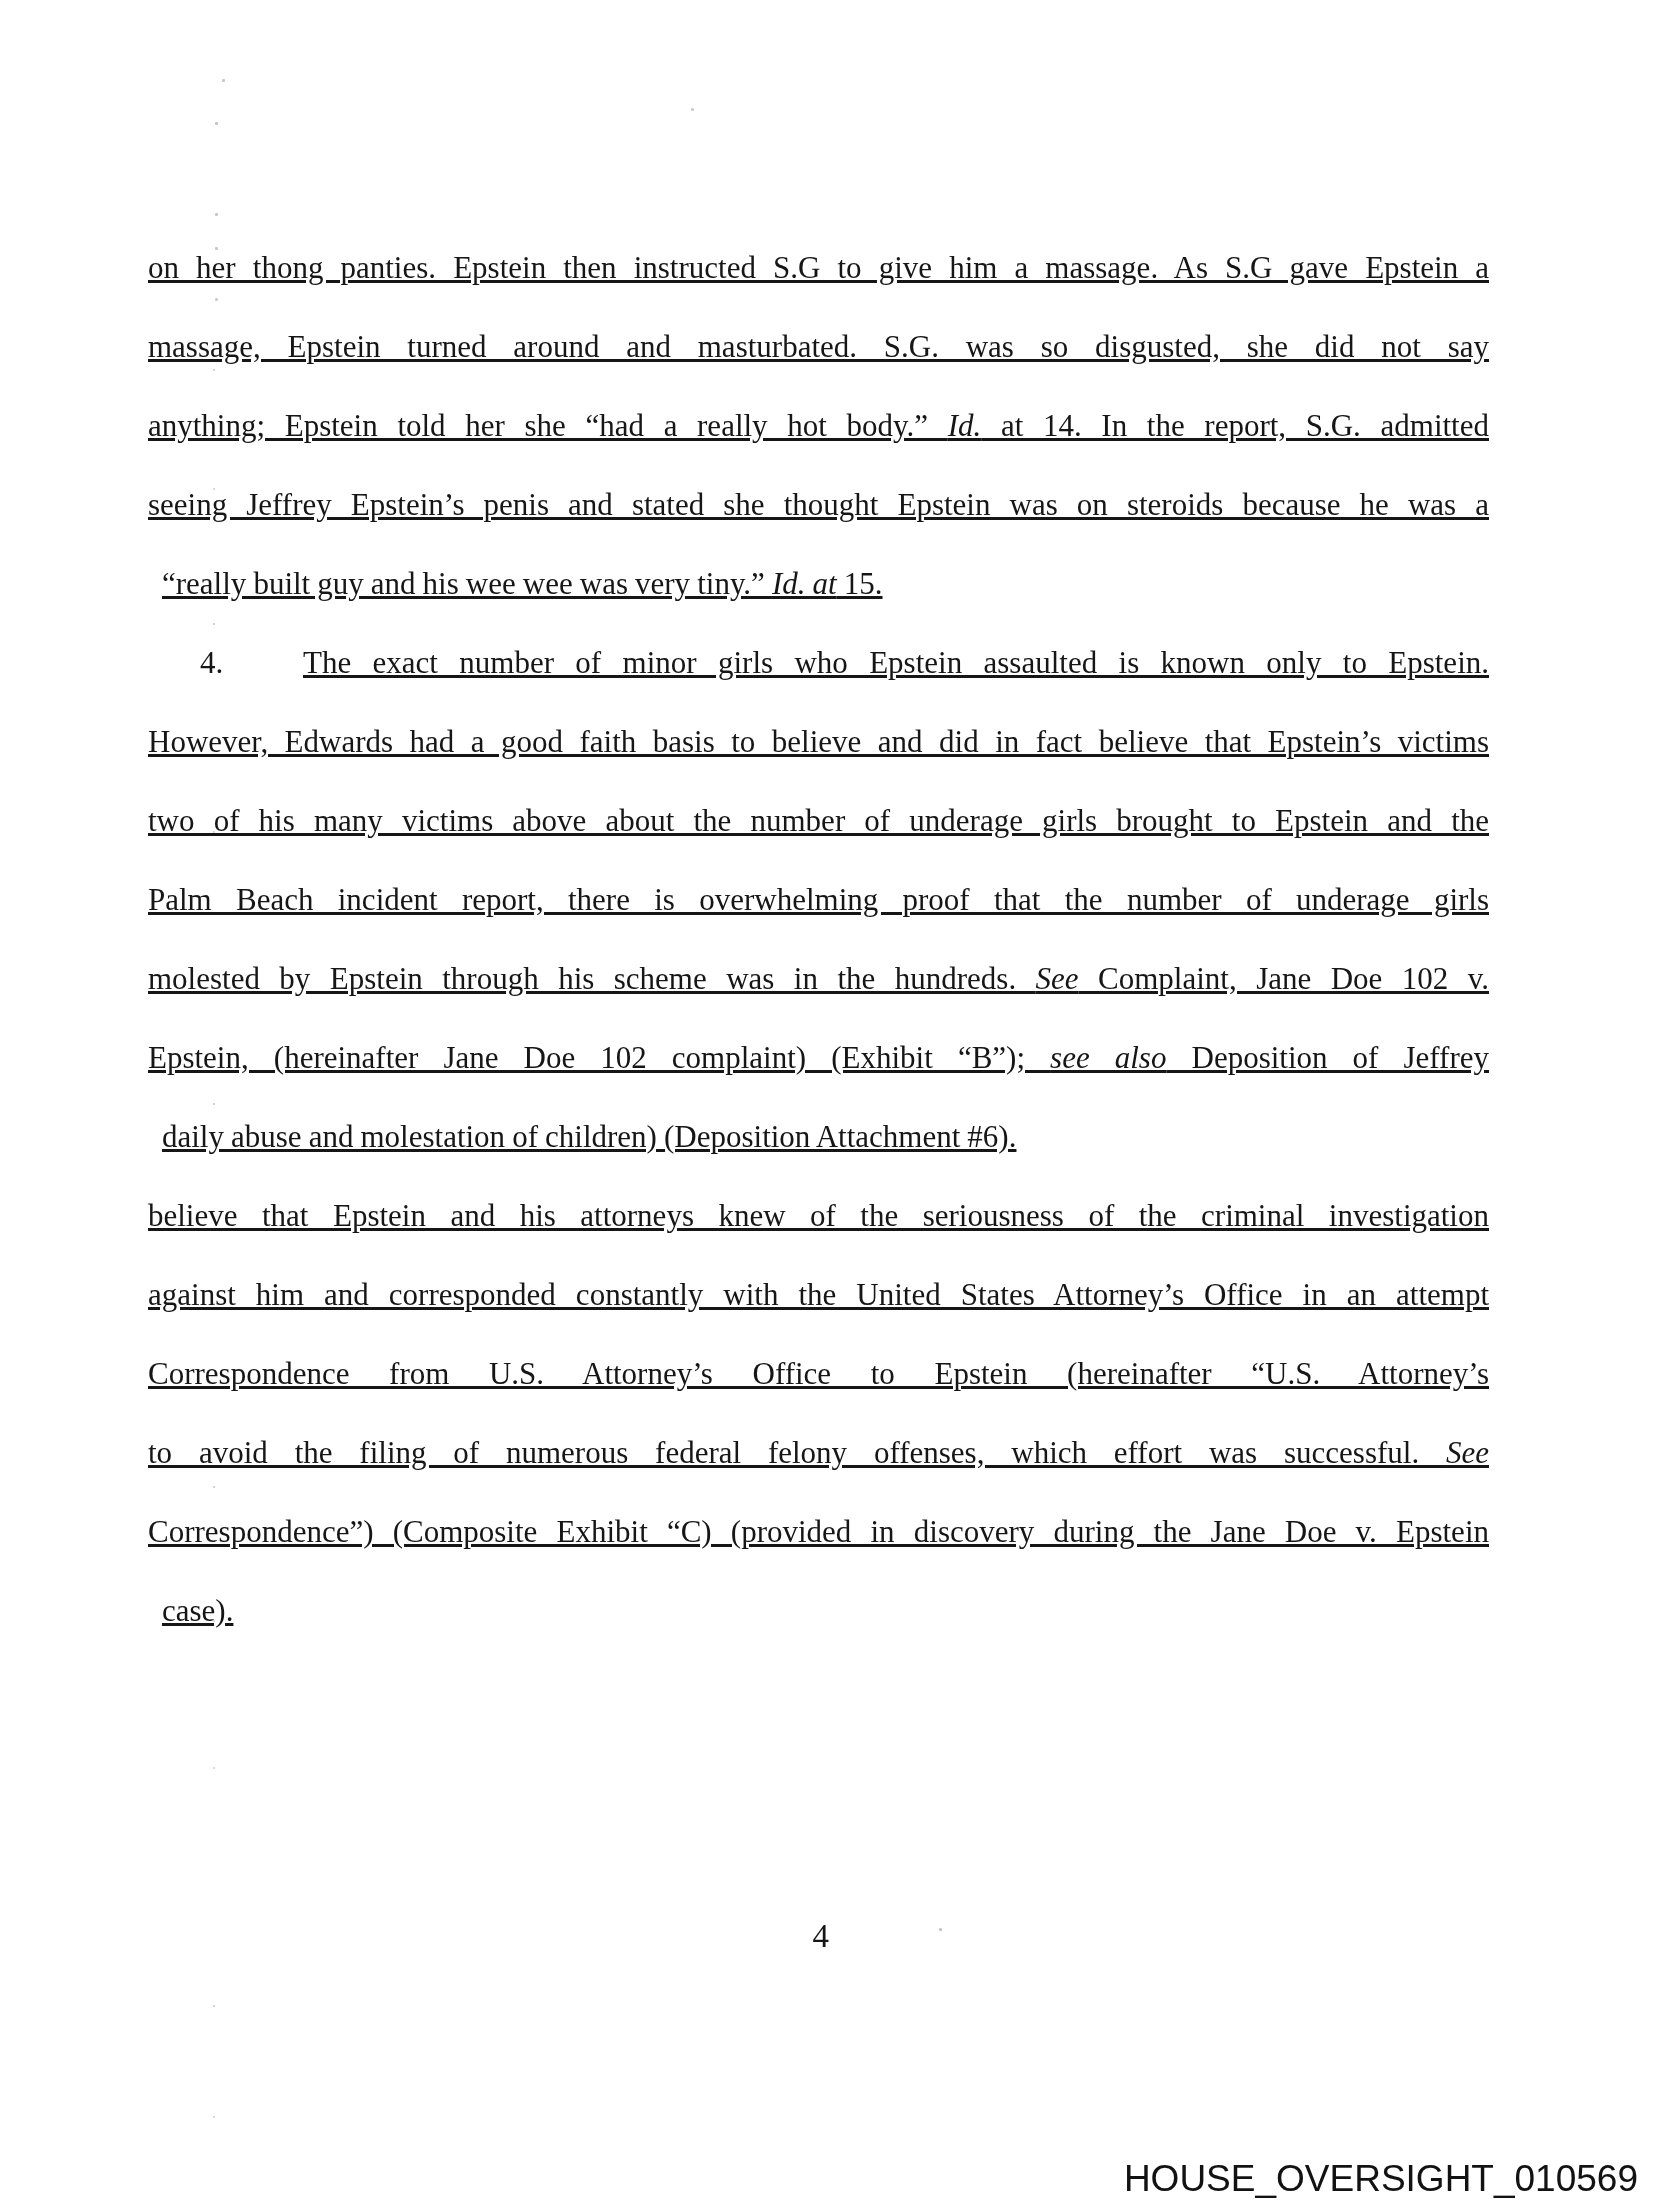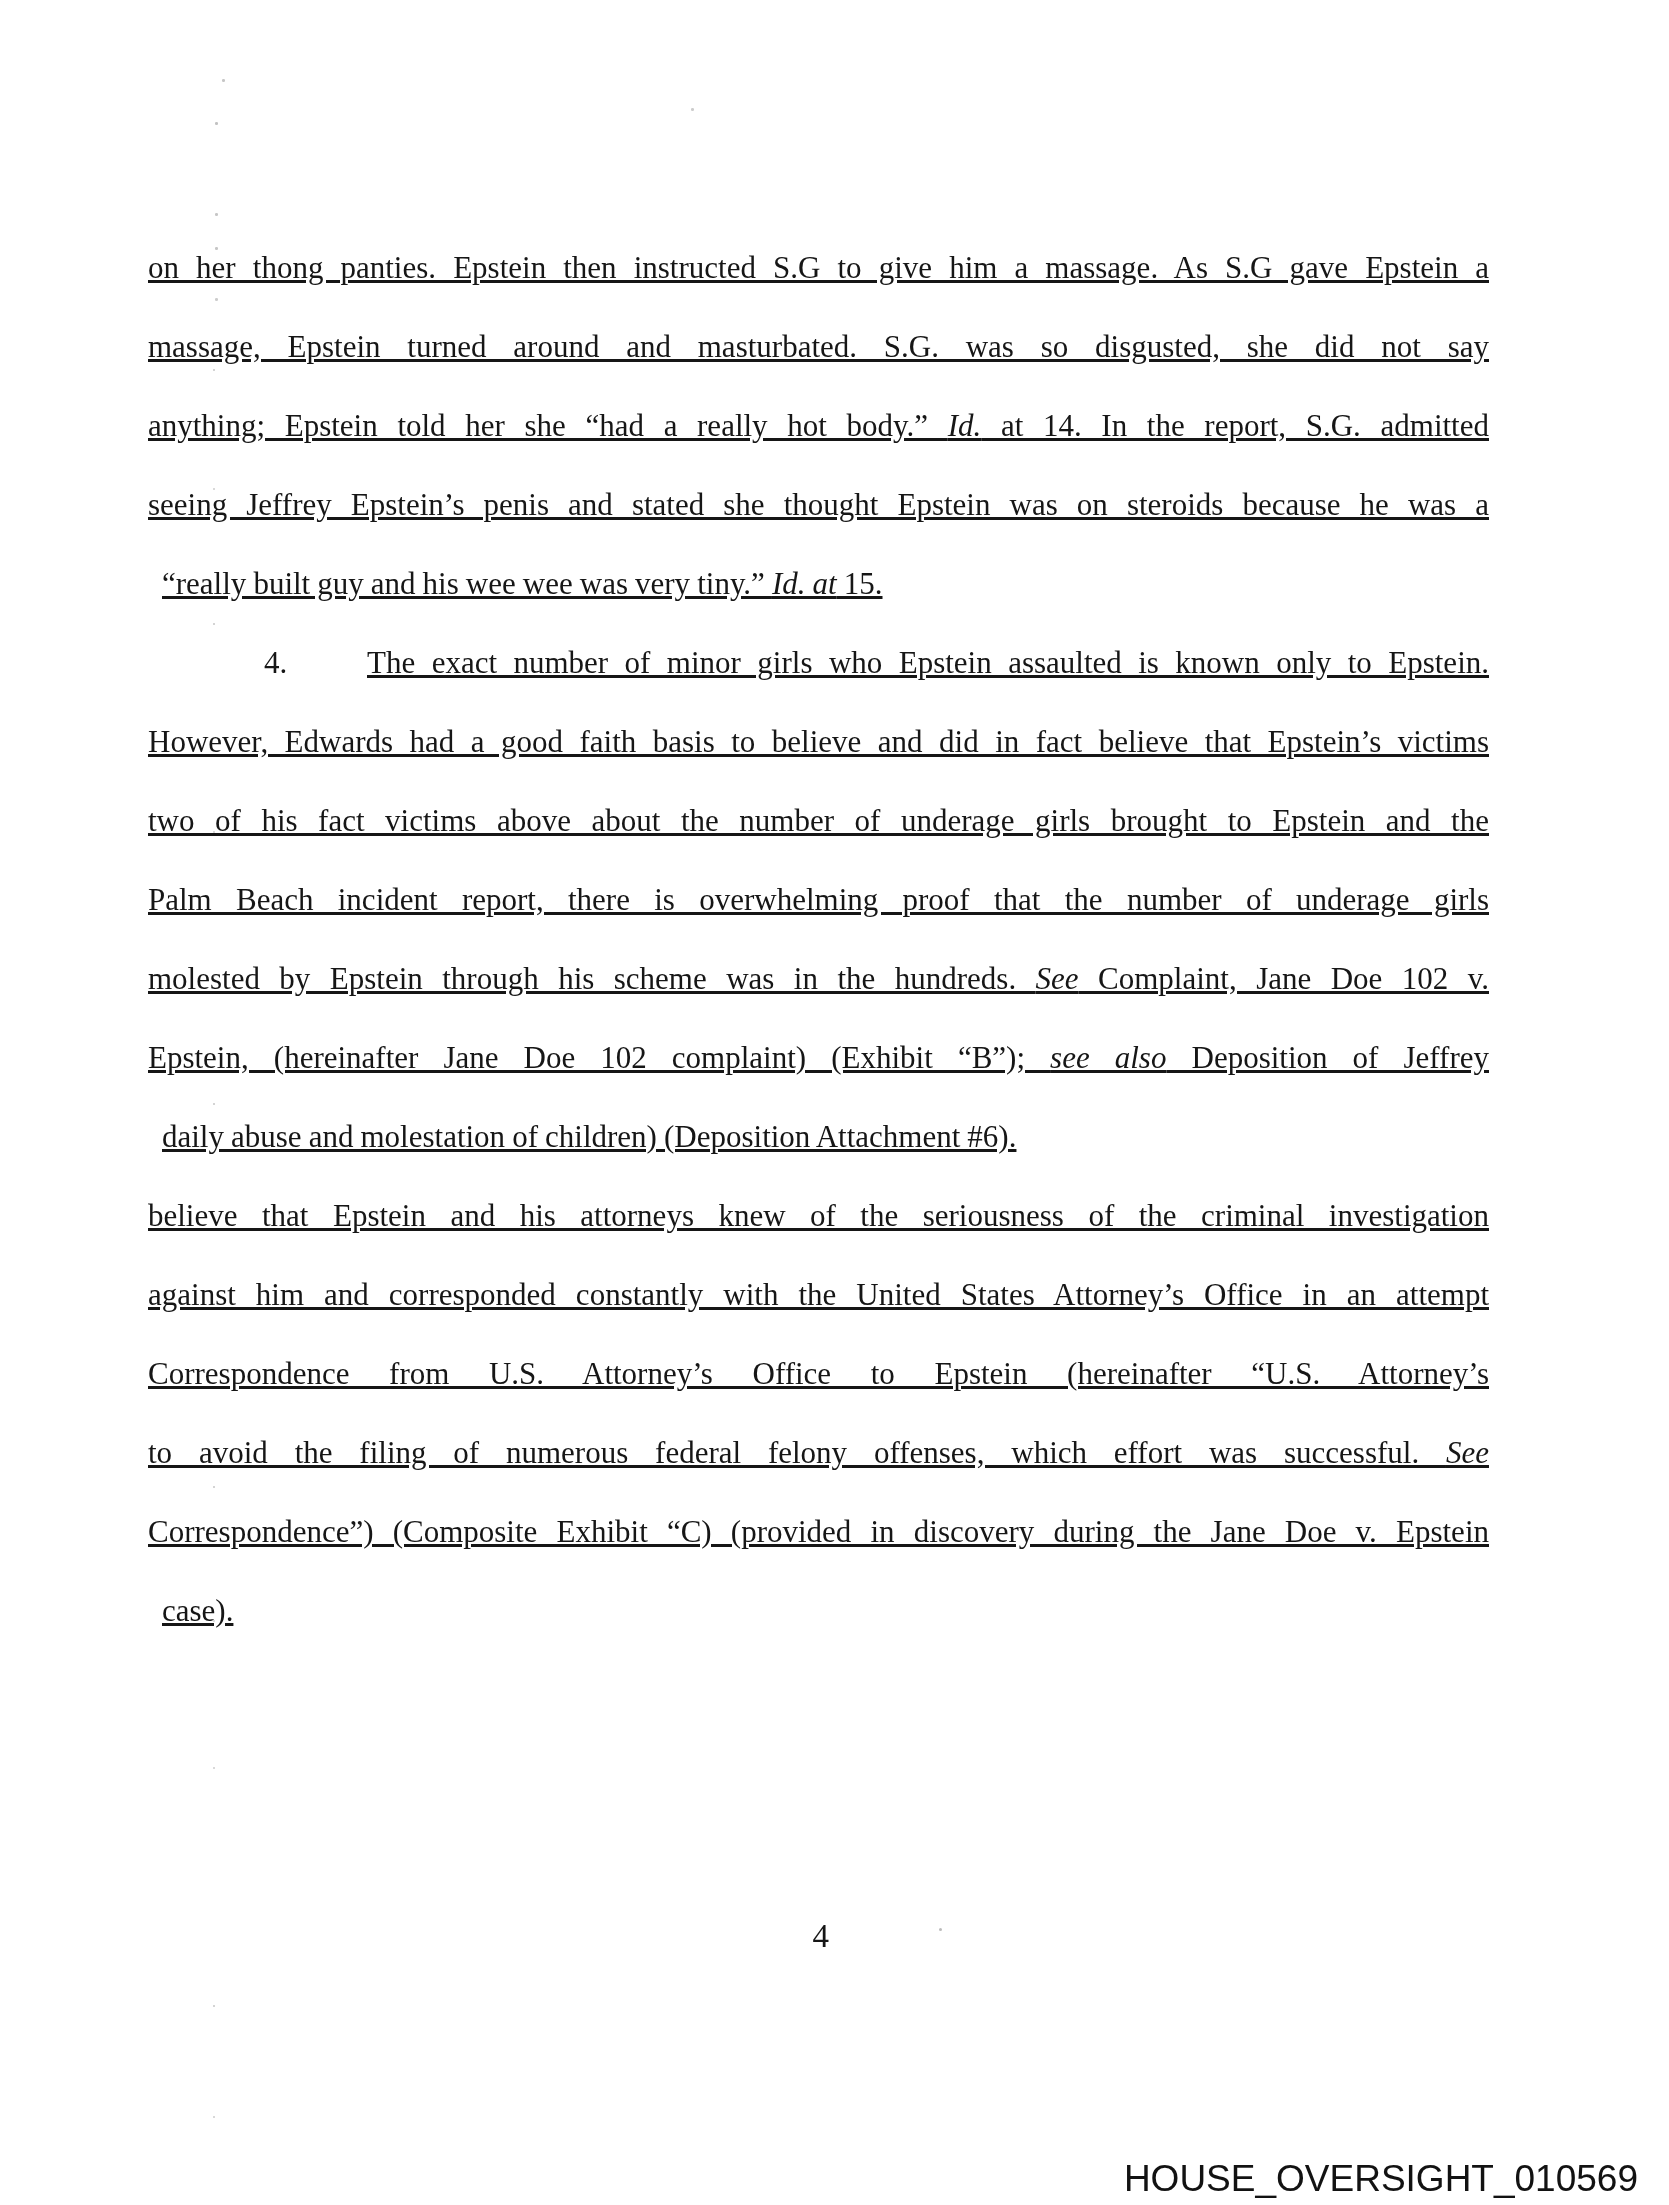--- a/index.html
+++ b/index.html
@@ -27,21 +27,21 @@
     overflow: hidden;
     text-align: justify;
     text-align-last: justify;
   }
   .line.last {
     text-align: left;
     text-align-last: auto;
     margin-left: 14px;
   }
   .line.numbered-first {
-    margin-left: 116px;
+    margin-left: 52px;
   }
   .pnum {
     display: inline-block;
     width: 103px;
   }
   .it { font-style: italic; }
   .page-number {
     position: absolute;
     left: -13.7px;
     top: 1920px;
@@ -71,21 +71,21 @@
 
 <div class="page">
   <div class="text-block" id="doc-body">
       <div class="line"><span>on her thong panties. Epstein then instructed S.G to give him a massage. As S.G gave Epstein a</span></div>
       <div class="line"><span>massage, Epstein turned around and masturbated. S.G. was so disgusted, she did not say</span></div>
       <div class="line"><span>anything; Epstein told her she “had a really hot body.” </span><span class="it">Id.</span><span> at 14. In the report, S.G. admitted</span></div>
       <div class="line"><span>seeing Jeffrey Epstein’s penis and stated she thought Epstein was on steroids because he was a</span></div>
       <div class="line last"><span>“really built guy and his wee wee was very tiny.” </span><span class="it">Id. at</span><span> 15.</span></div>
       <div class="line numbered-first"><span class="pnum">4.</span><span>The exact number of minor girls who Epstein assaulted is known only to Epstein.</span></div>
       <div class="line"><span>However, Edwards had a good faith basis to believe and did in fact believe that Epstein’s victims</span></div>
-      <div class="line"><span>two of his fact victims above about the number of underage girls brought to Epstein and the</span></div>
+      <div class="line"><span>two of his many victims above about the number of underage girls brought to Epstein and the</span></div>
       <div class="line"><span>Palm Beach incident report, there is overwhelming proof that the number of underage girls</span></div>
       <div class="line"><span>molested by Epstein through his scheme was in the hundreds. </span><span class="it">See</span><span> Complaint, Jane Doe 102 v.</span></div>
       <div class="line"><span>Epstein, (hereinafter Jane Doe 102 complaint) (Exhibit “B”); </span><span class="it">see also</span><span> Deposition of Jeffrey</span></div>
       <div class="line last"><span>daily abuse and molestation of children) (Deposition Attachment #6).</span></div>
       <div class="line"><span>believe that Epstein and his attorneys knew of the seriousness of the criminal investigation</span></div>
       <div class="line"><span>against him and corresponded constantly with the United States Attorney’s Office in an attempt</span></div>
       <div class="line"><span>Correspondence from U.S. Attorney’s Office to Epstein (hereinafter “U.S. Attorney’s</span></div>
       <div class="line"><span>to avoid the filing of numerous federal felony offenses, which effort was successful. </span><span class="it">See</span></div>
       <div class="line"><span>Correspondence”) (Composite Exhibit “C) (provided in discovery during the Jane Doe v. Epstein</span></div>
       <div class="line last"><span>case).</span></div>

